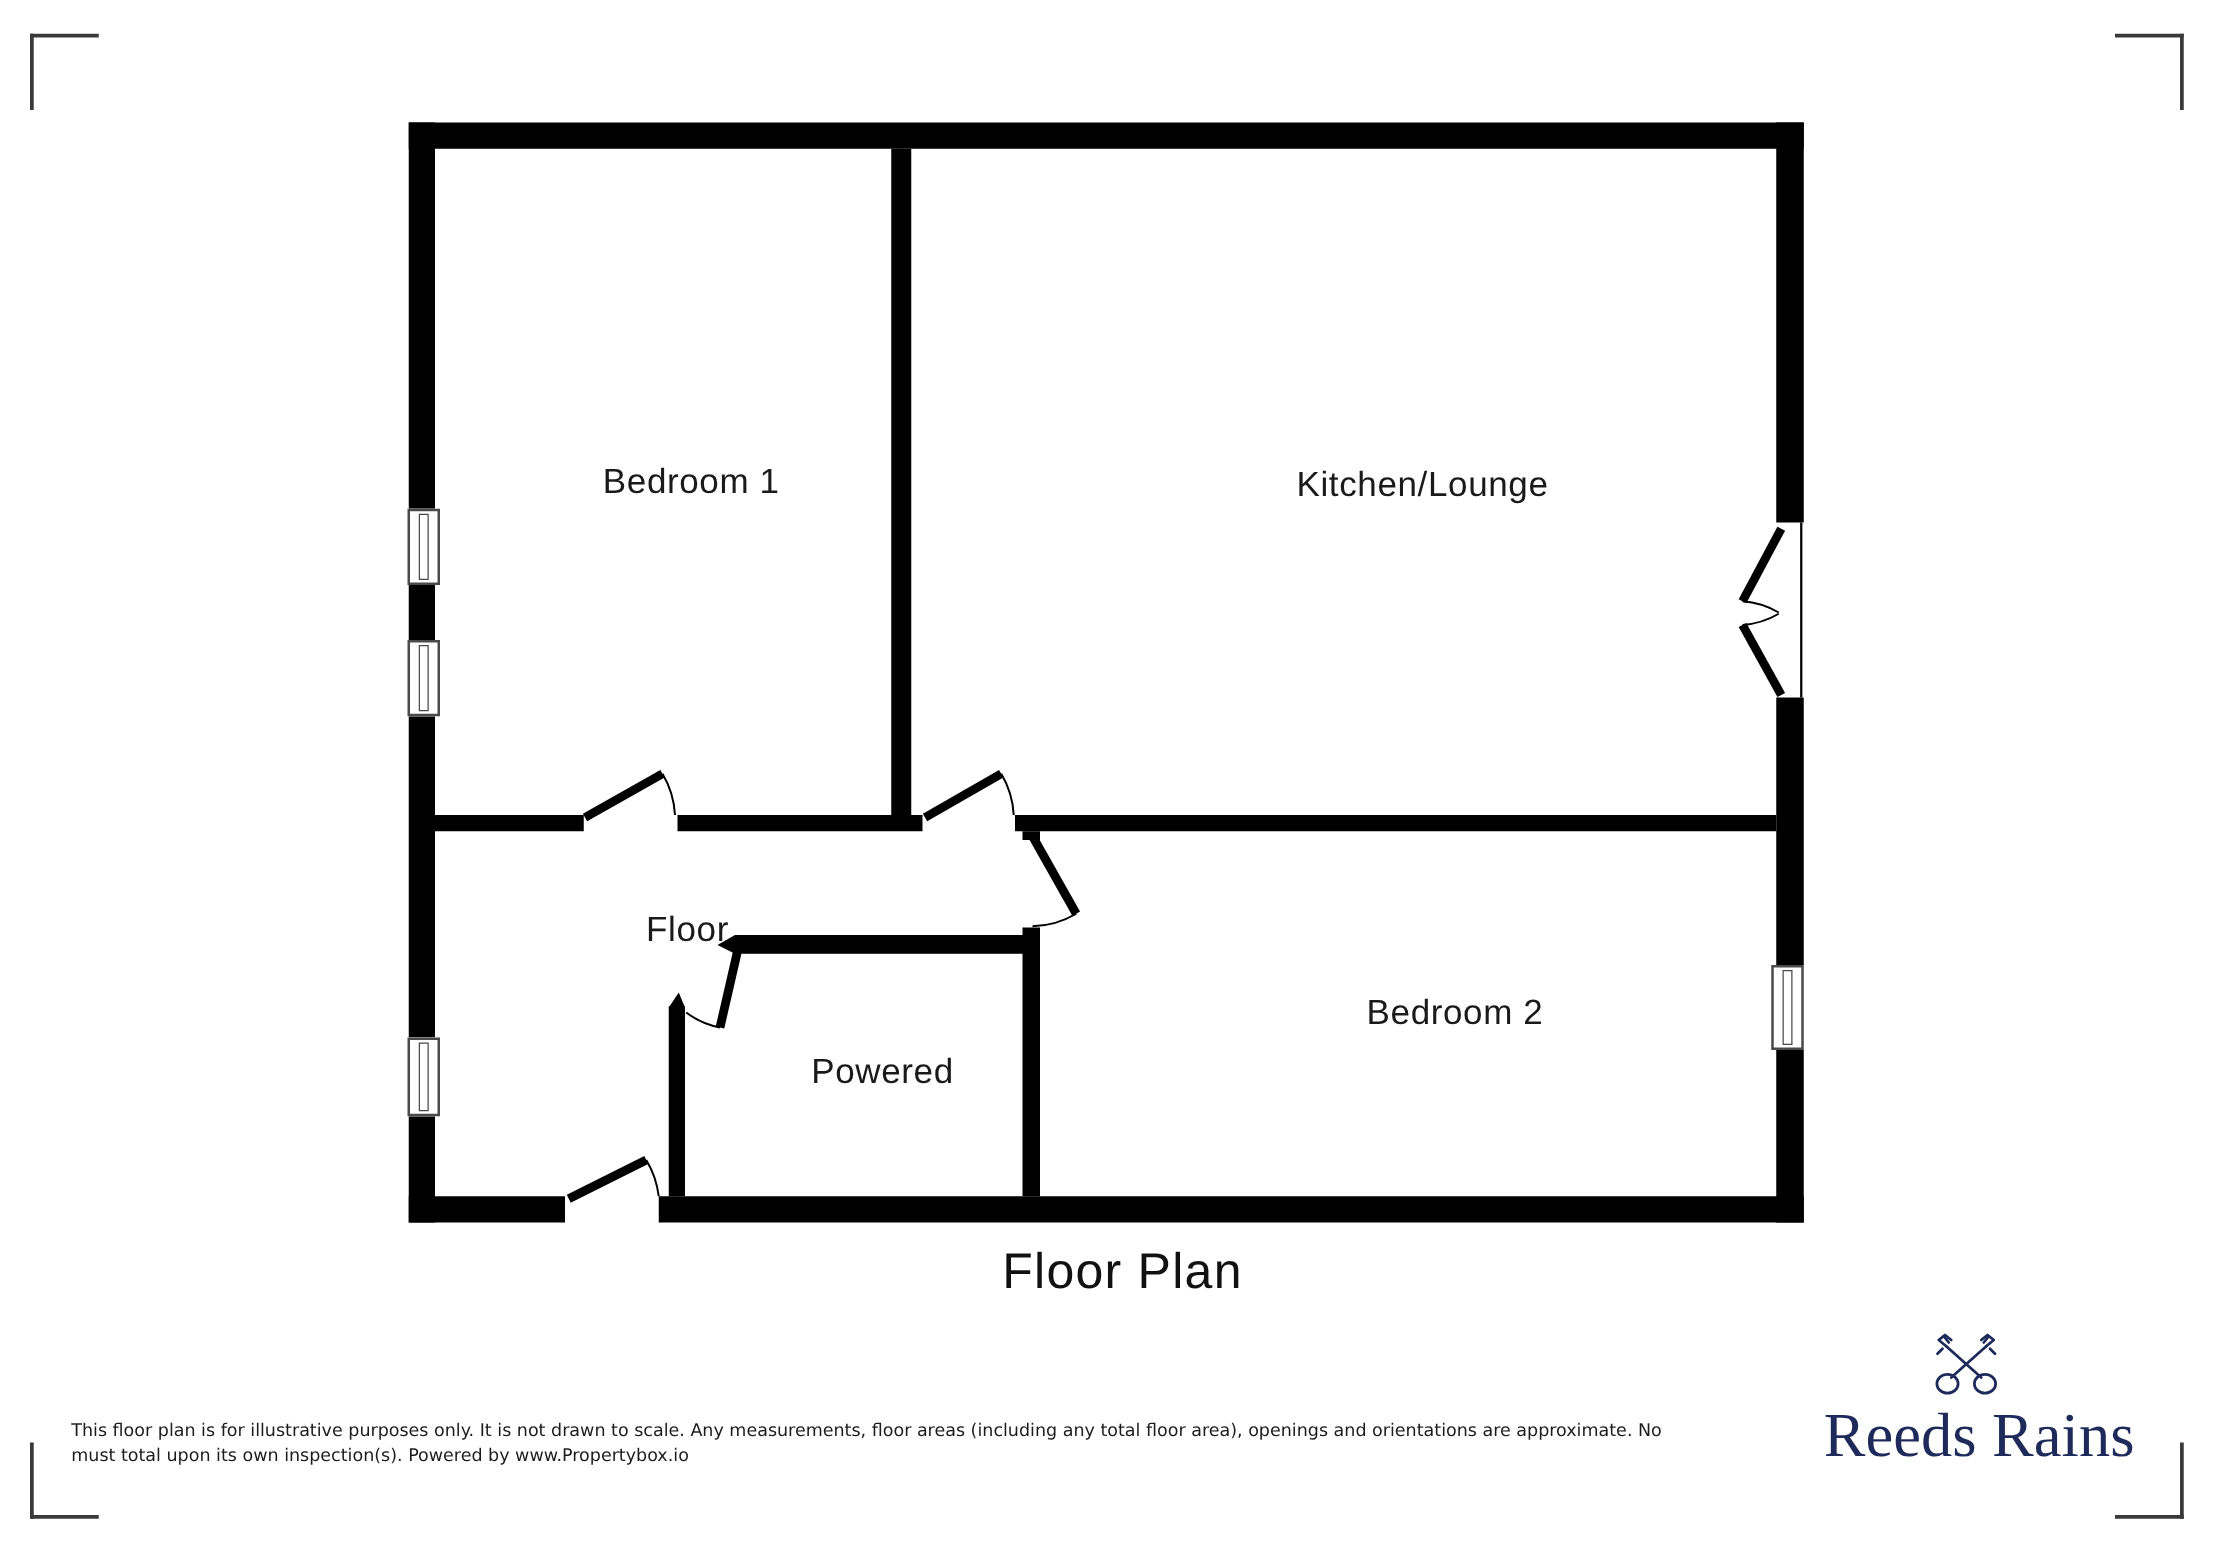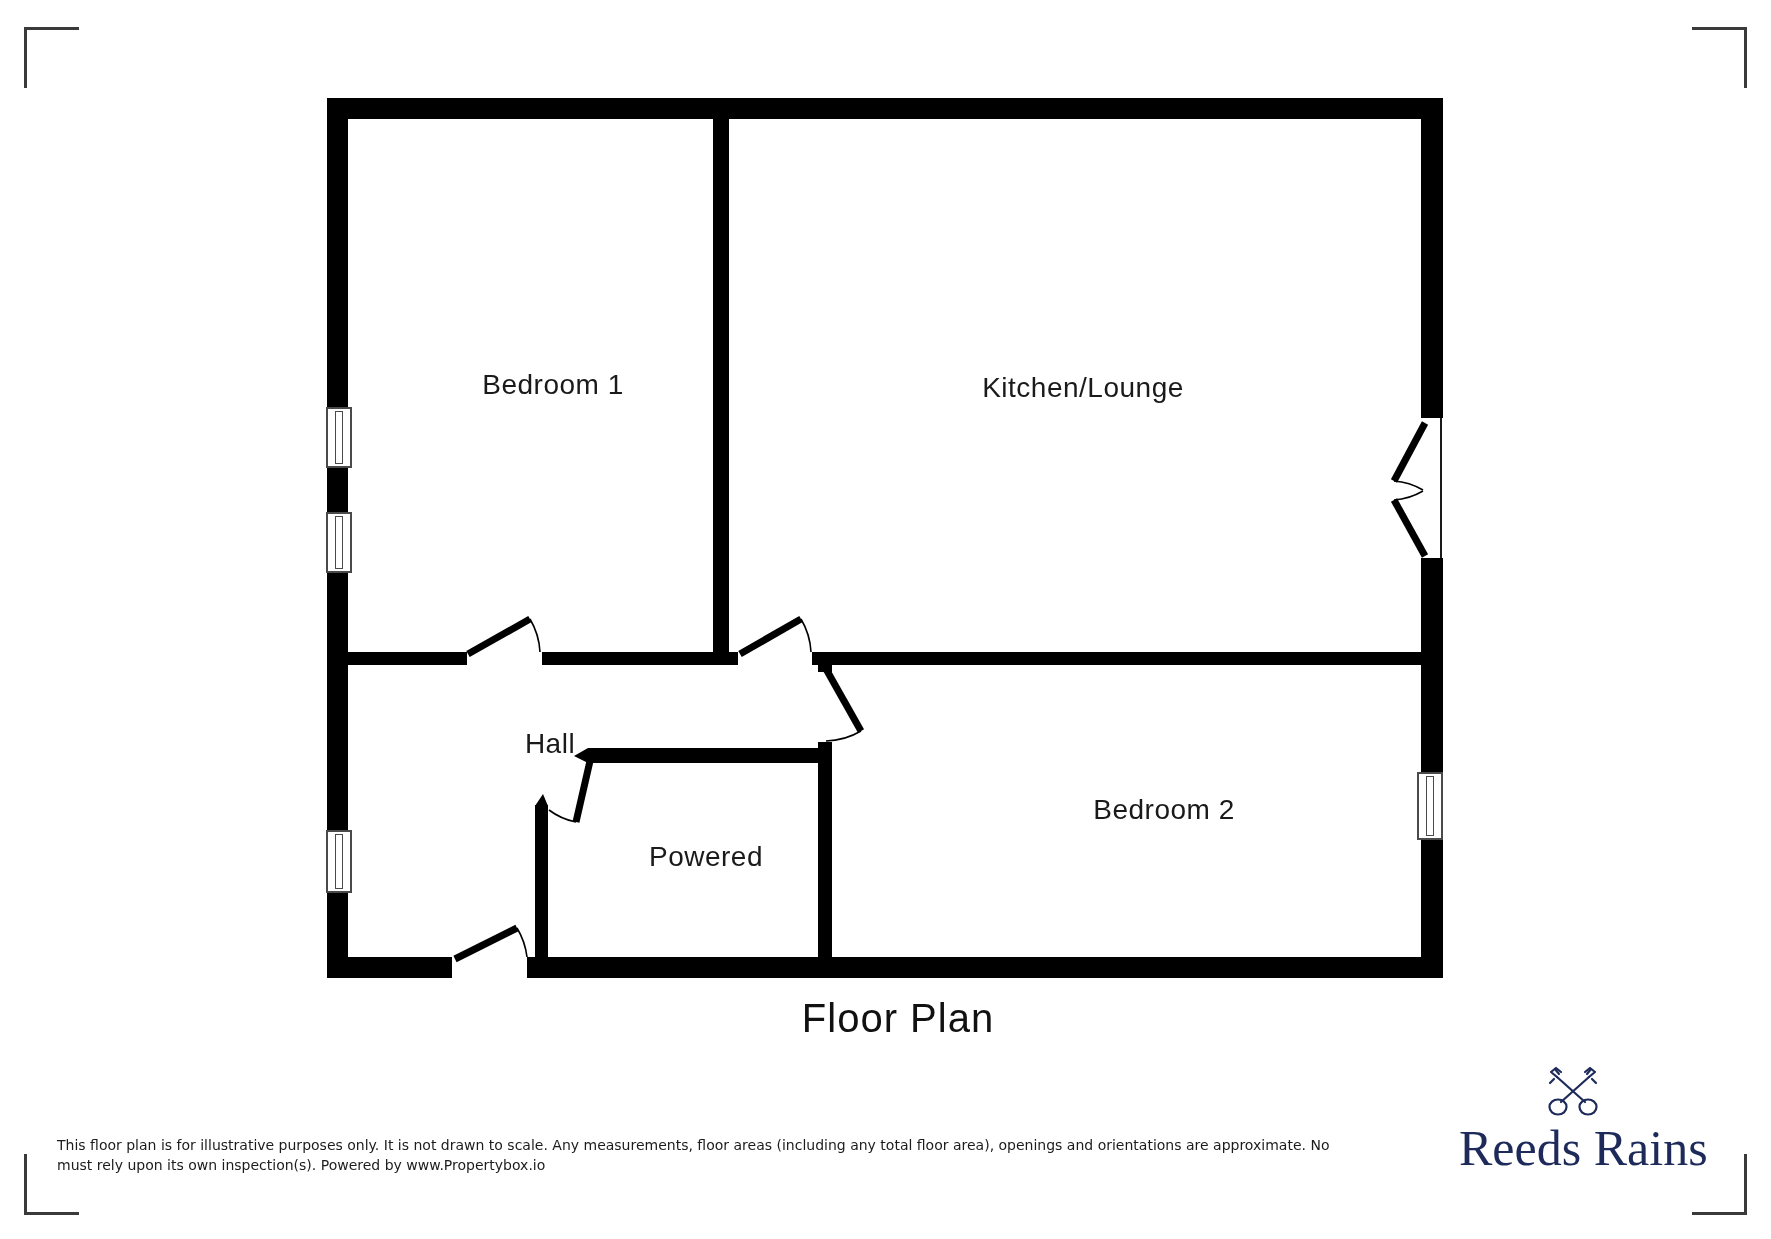--- a/index.html
+++ b/index.html
@@ -109,30 +109,30 @@
     <path d="M517 928 A73 73 0 0 1 527 957" stroke="#000" stroke-width="1.6" fill="none"></path>
 
     <line x1="1441" y1="418" x2="1441" y2="558" stroke="#000" stroke-width="1.8"></line>
     <path d="M1425 423 L1394 481" stroke="#000" stroke-width="7" fill="none"></path>
     <path d="M1394 481 A67 67 0 0 1 1423 490" stroke="#000" stroke-width="1.6" fill="none"></path>
     <path d="M1425 556 L1394 500" stroke="#000" stroke-width="7" fill="none"></path>
     <path d="M1394 500 A67 67 0 0 0 1423 491" stroke="#000" stroke-width="1.6" fill="none"></path>
   </svg>
 
   <div class="room-label" style="left:530px;top:385px;">Bedroom 1</div>
-  <div class="room-label" style="left:1060px;top:388px;">Kitchen/Lounge</div>
-  <div class="room-label" style="left:527px;top:744px;">Hall</div>
+  <div class="room-label" style="left:1115px;top:388px;">Kitchen/Lounge</div>
+  <div class="room-label" style="left:527px;top:744px;">Floor</div>
   <div class="room-label" style="left:683px;top:857px;">Powered</div>
   <div class="room-label" style="left:1141px;top:810px;">Bedroom 2</div>
 
   <div class="plan-title">Floor Plan</div>
 
   <div class="disclaimer">
     <div>This floor plan is for illustrative purposes only. It is not drawn to scale. Any measurements, floor areas (including any total floor area), openings and orientations are approximate. No</div>
-    <div>must rely upon its own inspection(s). Powered by www.Propertybox.io</div>
+    <div>must total upon its own inspection(s). Powered by www.Propertybox.io</div>
   </div>
 
   <div class="logo">
     <svg class="keys" width="64" height="52" viewBox="0 0 64 52">
       <g stroke="#1e2b5a" stroke-width="2.2" fill="none" stroke-linecap="round" stroke-linejoin="round">
 
         <path d="M16 11 L44 36"></path>
         <ellipse cx="47" cy="41" rx="8.5" ry="7.5"></ellipse>
         <path d="M16 11 L10 6 L15 2 L20 6"></path>
         <path d="M13 13 L9 17 M18 8 L14 3"></path>

